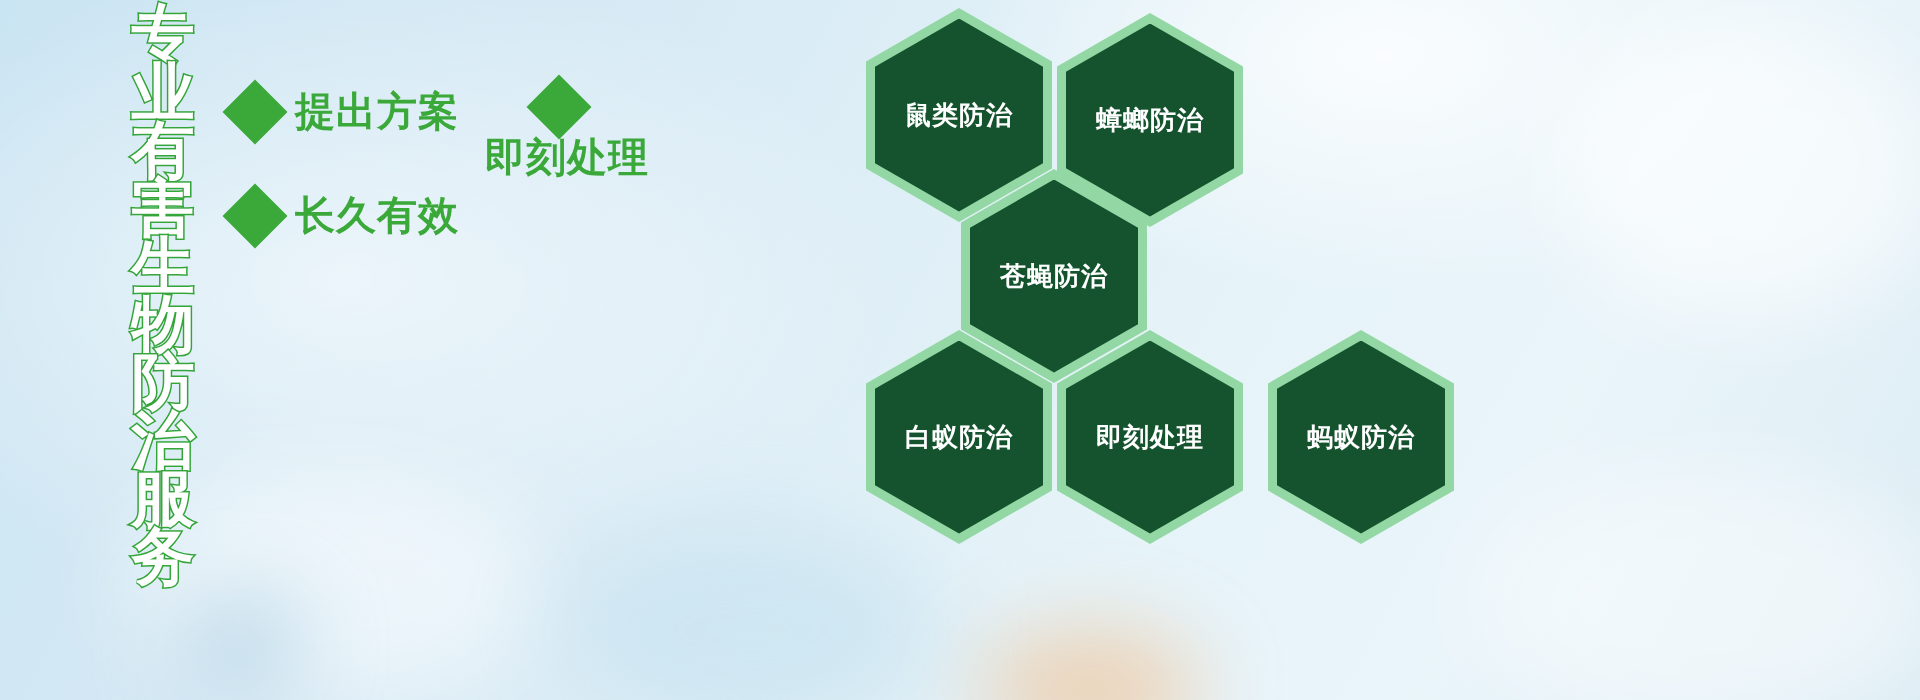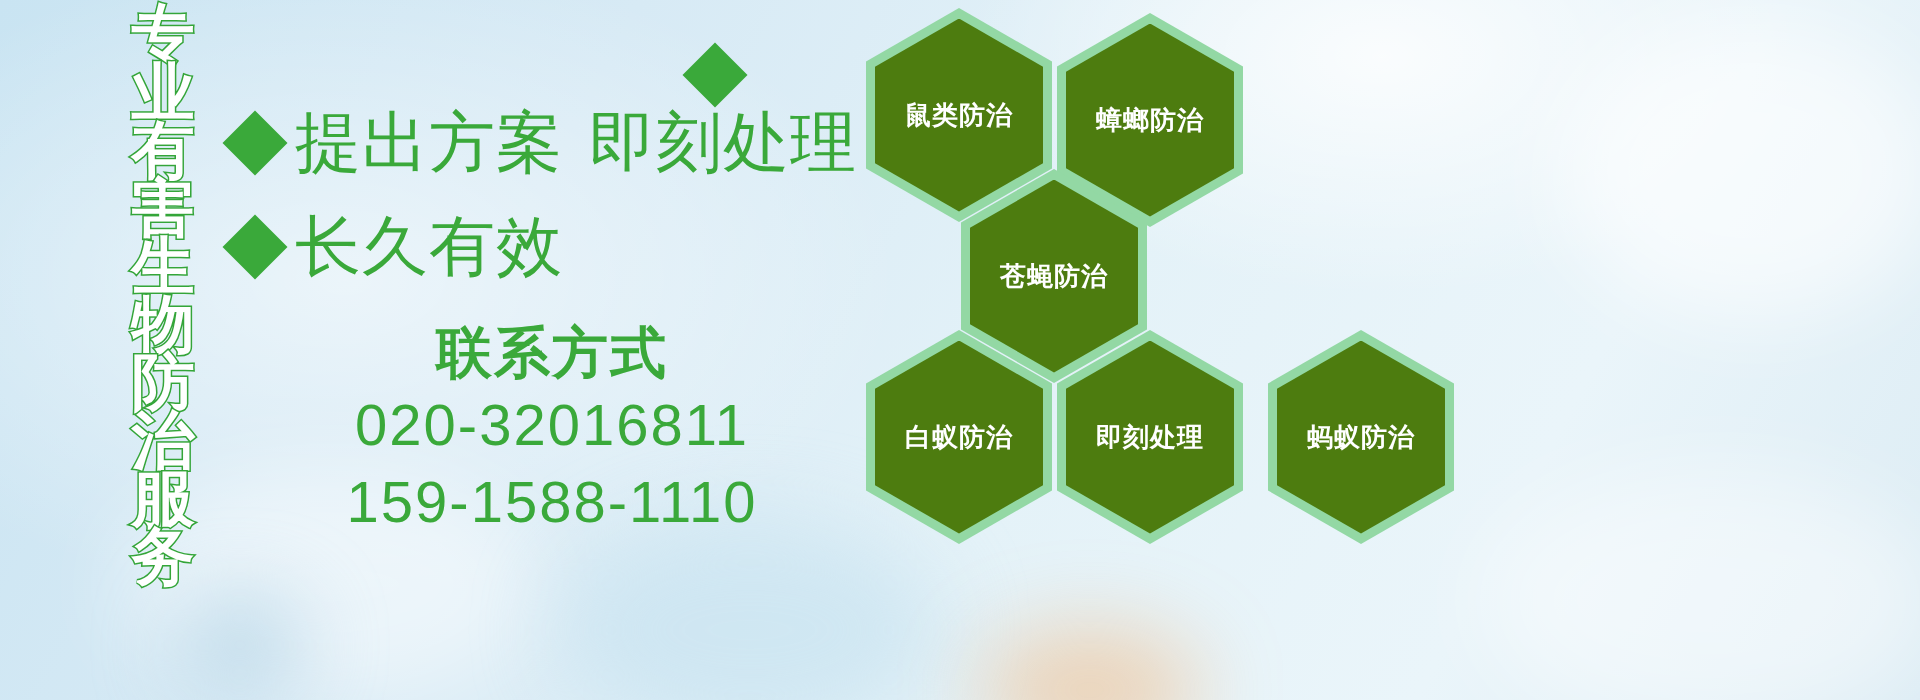--- a/index.html
+++ b/index.html
@@ -59,25 +59,25 @@
 
   
   .features {
     position: absolute;
     left: 232px;
     top: 84px;
     width: 640px;
   }
   .feature-row {
     display: flex;
-    align-items: flex-end;
+    align-items: flex-start;
     height: 104px;
     color: #3aa93a;
-    font-size: 66px;
-    font-weight: normal;
+    font-size: 40px;
+    font-weight: bold;
     letter-spacing: 1px;
     white-space: nowrap;
   }
   .feature-item {
     display: flex;
     align-items: center;
   }
   .feature-item + .feature-item { margin-left: 26px; flex-direction: column; }
   .diamond-icon {
     width: 46px;
@@ -125,21 +125,21 @@
     clip-path: polygon(50% 0%, 100% 25%, 100% 75%, 50% 100%, 0% 75%, 0% 25%);
     background: #93d8a4;
     display: flex;
     align-items: center;
     justify-content: center;
   }
   .hex-inner {
     width: 168px;
     height: 193px;
     clip-path: polygon(50% 0%, 100% 25%, 100% 75%, 50% 100%, 0% 75%, 0% 25%);
-    background: #4d7c0f;
+    background: #14532d;
     display: flex;
     align-items: center;
     justify-content: center;
   }
   .hex-label {
     color: #ffffff;
     font-size: 26px;
     font-weight: bold;
     letter-spacing: 1px;
     white-space: nowrap;
@@ -183,56 +183,51 @@
       </div>
     </div>
     <div class="feature-row">
       <div class="feature-item">
         <span class="diamond-icon"></span>
         <span>长久有效</span>
       </div>
     </div>
   </div>
 
-  <div class="contact">
-    <div class="contact-title">联系方式</div>
-    <div class="contact-phone">020-32016811</div>
-    <div class="contact-phone">159-1588-1110</div>
+
+  <div class="honeycomb">
+
+    <div class="hex" style="left:6px; top:8px;">
+      <div class="hex-inner">
+        <span class="hex-label">鼠类防治</span>
+      </div>
+    </div>
+    <div class="hex" style="left:197px; top:13px;align-items:center;">
+      <div class="hex-inner">
+        <span class="hex-label">蟑螂防治</span>
+      </div>
+    </div>
+
+    <div class="hex" style="left:101px; top:169px;">
+      <div class="hex-inner">
+        <span class="hex-label">苍蝇防治</span>
+      </div>
+    </div>
+
+    <div class="hex" style="left:6px; top:330px;">
+      <div class="hex-inner">
+        <span class="hex-label">白蚁防治</span>
+      </div>
+    </div>
+    <div class="hex" style="left:197px; top:330px;">
+      <div class="hex-inner">
+        <span class="hex-label">即刻处理</span>
+      </div>
+    </div>
+    <div class="hex" style="left:408px; top:330px;">
+      <div class="hex-inner">
+        <span class="hex-label">蚂蚁防治</span>
+      </div>
+    </div>
+
   </div>
 
-  <div class="honeycomb">
-
-    <div class="hex" style="left:6px; top:8px;">
-      <div class="hex-inner">
-        <span class="hex-label">鼠类防治</span>
-      </div>
-    </div>
-    <div class="hex" style="left:197px; top:13px;align-items:center;">
-      <div class="hex-inner">
-        <span class="hex-label">蟑螂防治</span>
-      </div>
-    </div>
-
-    <div class="hex" style="left:101px; top:169px;">
-      <div class="hex-inner">
-        <span class="hex-label">苍蝇防治</span>
-      </div>
-    </div>
-
-    <div class="hex" style="left:6px; top:330px;">
-      <div class="hex-inner">
-        <span class="hex-label">白蚁防治</span>
-      </div>
-    </div>
-    <div class="hex" style="left:197px; top:330px;">
-      <div class="hex-inner">
-        <span class="hex-label">即刻处理</span>
-      </div>
-    </div>
-    <div class="hex" style="left:408px; top:330px;">
-      <div class="hex-inner">
-        <span class="hex-label">蚂蚁防治</span>
-      </div>
-    </div>
-
-  </div>
-
 </div>
 
 </body></html>

